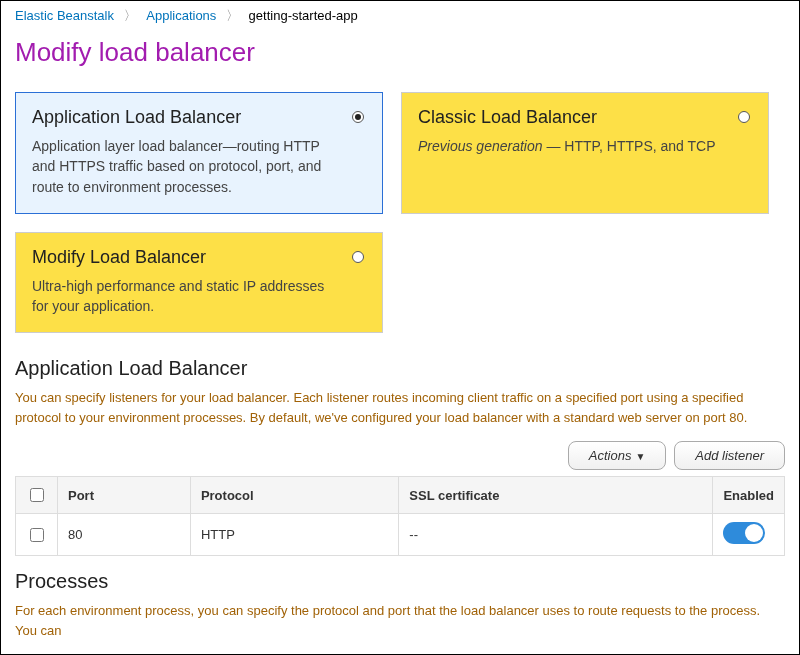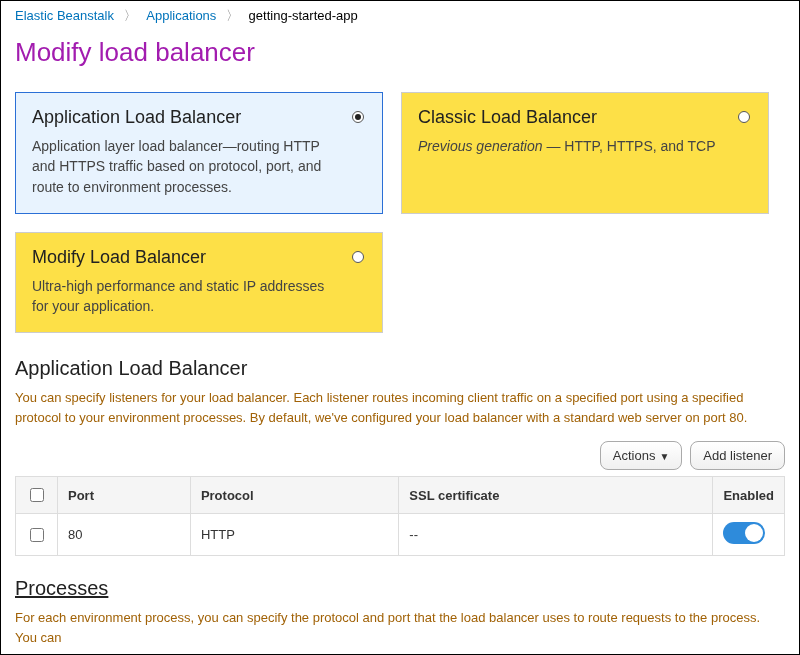--- a/index.html
+++ b/index.html
@@ -42,24 +42,25 @@
   .card .card-title { font-size: 18px; font-weight: 400; color:#222; margin-bottom: 8px; }
   .card .card-desc { font-size: 14px; color: #444; line-height: 1.45; }
   .card .card-desc em { font-style: italic; }
   h2.section-title { font-size: 20px; font-weight: 400; margin: 6px 0 8px; color:#222; }
   .section-desc { font-size: 13px; color: #a16207; line-height: 1.5; margin-bottom: 14px; }
   .btn-row { display:flex; justify-content:flex-end; gap:8px; margin-bottom:6px;}
   .btn {
     background: linear-gradient(#fff,#f0f0f0);
     border: 1px solid #aaa;
     border-radius: 8px;
-    padding: 6px 12px;
+    padding: 6px 20px;
     font-size: 13px;
     color: #333;
     cursor: pointer;
+    font-style: italic;
   }
   .btn .caret { margin-left:4px; font-size:10px;}
   table.listeners { width: 100%; border-collapse: collapse; border:1px solid #ccc; }
   table.listeners th, table.listeners td {
     border: 1px solid #ddd;
     padding: 8px 10px;
     text-align: left;
     font-size: 13px;
   }
   table.listeners th { background: #f5f5f5; font-weight: 700; color:#333; }
@@ -129,15 +130,15 @@
       <tr>
         <td class="col-check"><input type="checkbox" class="rowcheck" style=""></td>
         <td>80</td>
         <td>HTTP</td>
         <td>--</td>
         <td class="col-enabled"><span class="toggle"></span></td>
       </tr>
     </tbody>
   </table>
 
-  <h2 class="section-title" style="margin-top:21px;text-decoration:underline;">Processes</h2>
+  <h2 class="section-title" style="margin-top:14px;">Processes</h2>
   <div class="section-desc">For each environment process, you can specify the protocol and port that the load balancer uses to route requests to the process. You can</div>
 </div>
 
 </body></html>

